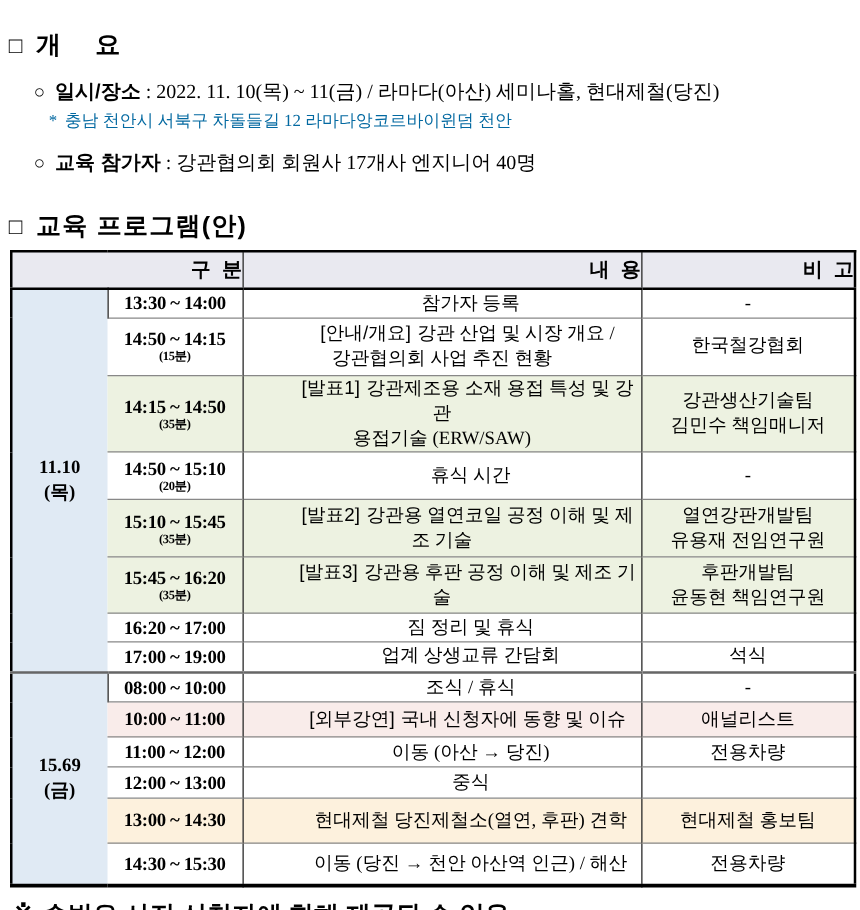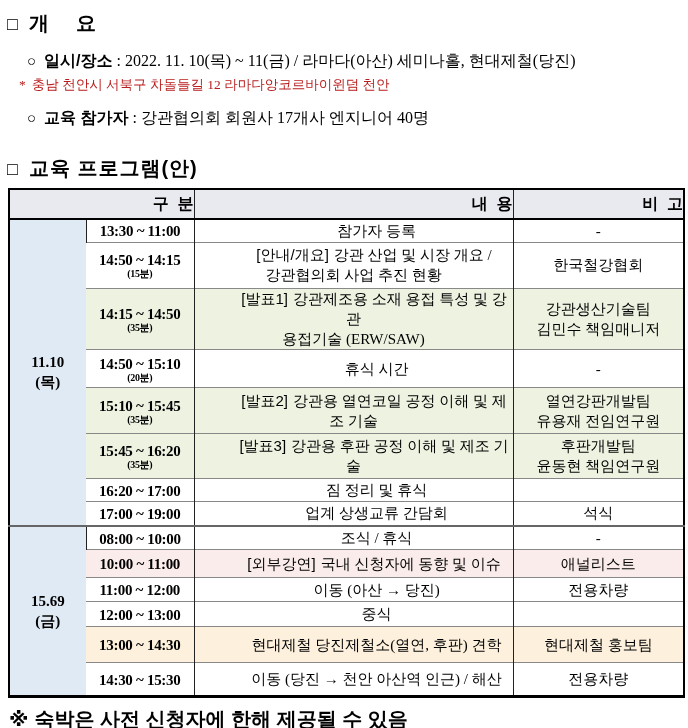--- a/index.html
+++ b/index.html
@@ -1,20 +1,20 @@
 <!DOCTYPE html>
 <html style="--green: #edf2e1; --pink: #f9ecea; --orange: #fdf1dd; --blue: #e0eaf4; --headerbg: #e9e9f0;"><head>
 <meta charset="utf-8">
 <style>
   html,body{margin:0;padding:0;background:#fff;}
   .page{
     position:relative;
     width:688px;height:728px;
     box-sizing:border-box;
-    padding:8px 5px 0 5px;
+    padding:20px 5px 0 5px;
     font-family:"Liberation Serif","DejaVu Serif",serif;
     color:#000;
     overflow:hidden;
   }
   .sec-title{
     font-family:"Liberation Sans","DejaVu Sans",sans-serif;
     font-weight:bold;
     font-size:20px;
     letter-spacing:1px;
     white-space:pre;
@@ -23,22 +23,22 @@
   .sec-title .sq{font-size:18px;margin-right:10px;}
   .bullet-line{
     font-size:16px;
     margin:14px 0 4px 22px;
     white-space:pre;
   }
   .bullet-line .blt{margin-right:8px;font-size:15px;}
   .bullet-line .lbl{font-weight:bold;font-family:"Liberation Sans","DejaVu Sans",sans-serif;}
   .note-line{
     font-size:13.5px;
-    color:#b91c1c;
-    margin:4px 0 4px 14px;
+    color:#0369a1;
+    margin:4px 0 4px 34px;
     white-space:pre;
   }
   .note-line .ast{margin-right:6px;}
   .prog-title{margin-top:26px;margin-bottom:6px;}
 
   table.sched{
     border-collapse:collapse;
     table-layout:fixed;
     width:675px;
     margin-left:3px;
@@ -122,21 +122,21 @@
         <th>내  용</th>
         <th>비  고</th>
       </tr>
     </thead>
     <tbody>
 
       <tr style="height:23px">
         <td class="date-cell" rowspan="8">11.10
 (목)</td>
         <td class="time-cell">
-            <span class="t">13:30 ~ 11:00</span>
+            <span class="t">13:30 ~ 14:00</span>
             <span class="dur"></span>
           </td>
         <td class="content-cell"><span class="tag"></span><span>참가자 등록</span></td>
         <td class="note-cell">-</td>
       </tr>
       <tr style="height:46px">
         <td class="time-cell">
             <span class="t">14:50 ~ 14:15</span>
             <span class="dur">(15분)</span>
           </td>

